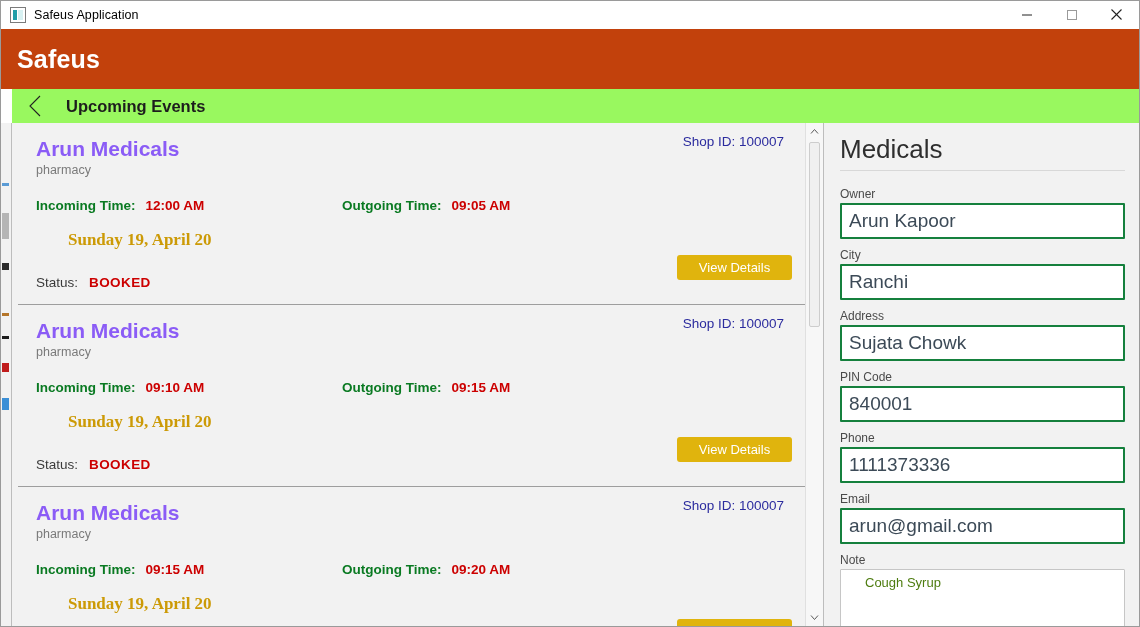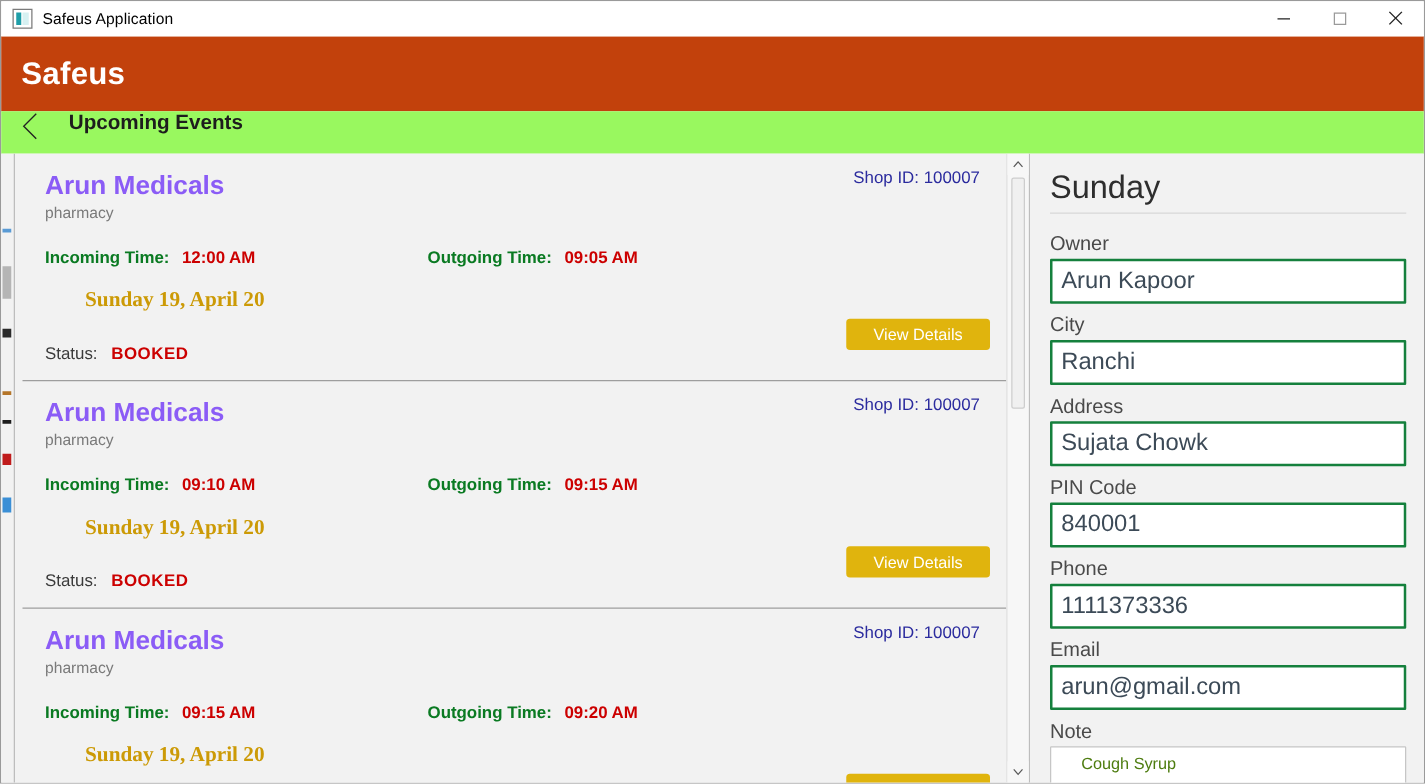--- a/index.html
+++ b/index.html
@@ -88,21 +88,22 @@
     color: #ffffff;
     font-size: 25px;
     font-weight: bold;
     letter-spacing: 0.2px;
   }
   .subheader {
     height: 34px;
     min-height: 34px;
     background: #99f85f;
     display: flex;
-    align-items: flex-start;
+    align-items: center;
+    margin-left: 11px;
   }
   .back-arrow {
     width: 34px;
     display: flex;
     align-items: center;
     justify-content: center;
     margin-left: 6px;
   }
   .subheader-title {
     margin-left: 14px;
@@ -253,21 +254,21 @@
     font-weight: normal;
     line-height: 1.1;
   }
   .details-rule {
     border-bottom: 1px solid #d8d8d8;
     margin-top: 6px;
     margin-bottom: 16px;
   }
   .field { margin-bottom: 9px; }
   .field-label {
-    font-size: 16px;
+    font-size: 12px;
     color: #4a4a4a;
     margin-bottom: 2px;
   }
   .field-input {
     width: 100%;
     box-sizing: border-box;
     height: 24px;
     border: 2px solid #15803d;
     background: #ffffff;
     font-size: 19px;
@@ -434,21 +435,21 @@
         </div>
         <div class="sb-arrow">
           <svg width="9" height="7" viewBox="0 0 9 7">
               <polyline points="1,1.5 4.5,5.5 8,1.5" fill="none" stroke="#5a5a5a" stroke-width="1"></polyline>
             </svg>
         </div>
       </div>
     </div>
 
     <div class="details-pane">
-      <div class="details-title">Sunday</div>
+      <div class="details-title">Medicals</div>
       <div class="details-rule"></div>
 
       <div class="field">
         <div class="field-label">Owner</div>
         <input class="field-input" value="Arun Kapoor" style="">
       </div>
       <div class="field">
         <div class="field-label">City</div>
         <input class="field-input" value="Ranchi" style="">
       </div>

